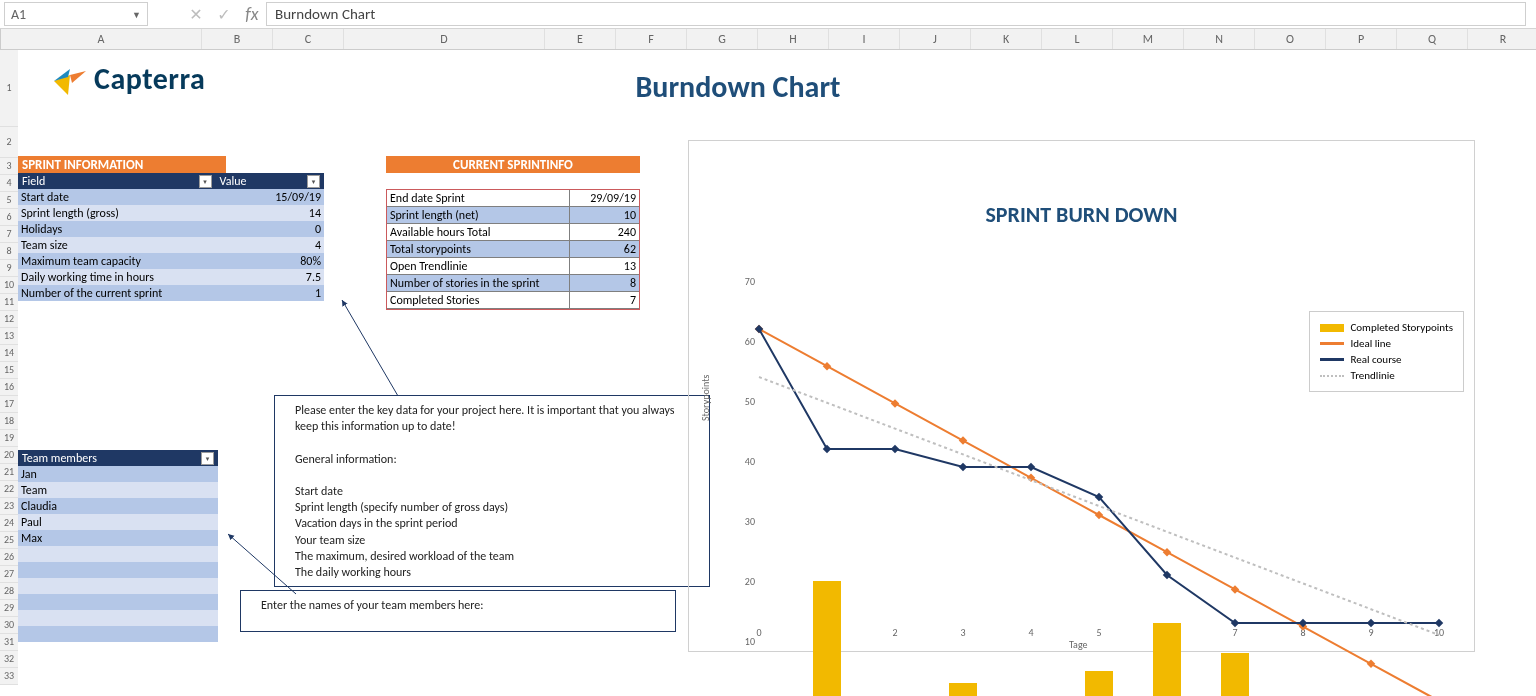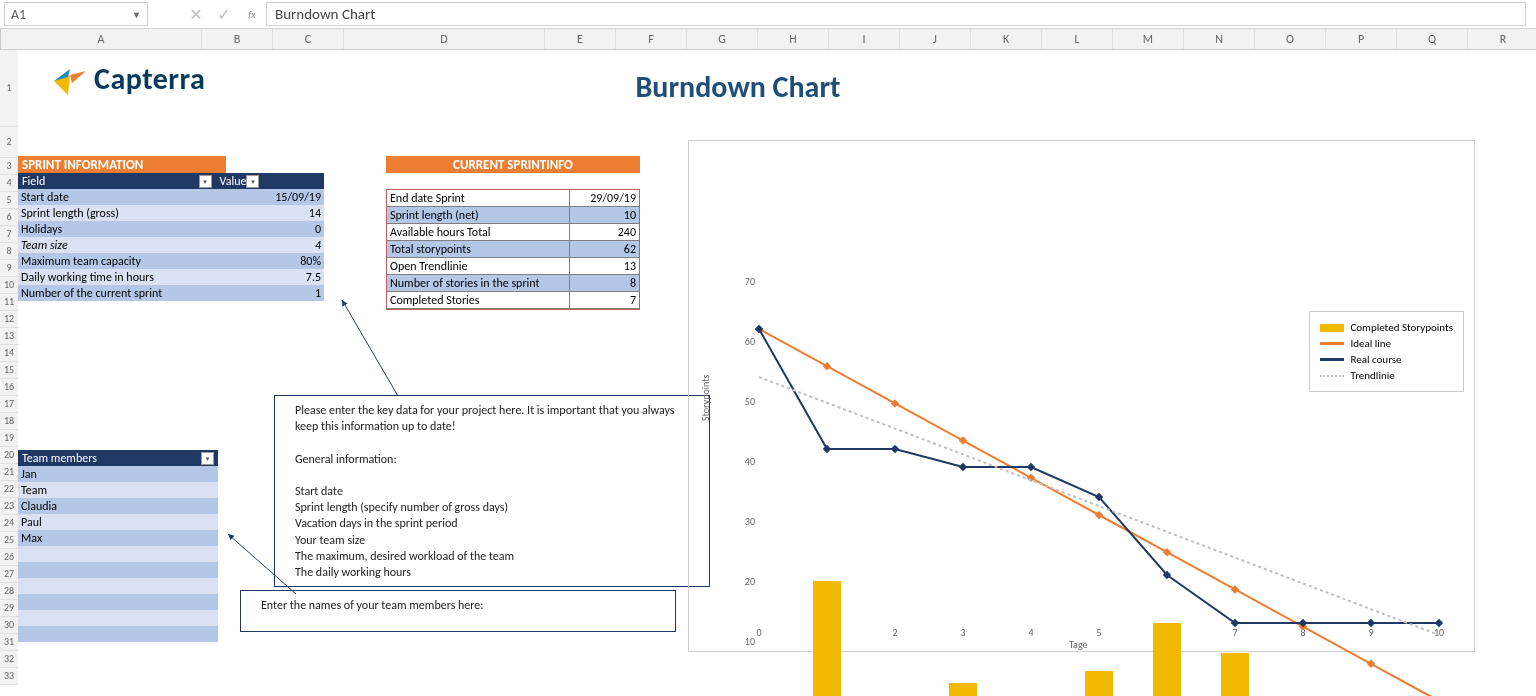--- a/index.html
+++ b/index.html
@@ -1,20 +1,20 @@
 <!DOCTYPE html>
 <html><head>
 <meta charset="utf-8">
 <style>
   html,body{margin:0;padding:0;font-family:Calibri,Arial,sans-serif;font-size:12px;background:#fff;color:#000;user-select:none;}
   .formula-bar{display:flex;align-items:center;height:28px;border-bottom:1px solid #d4d4d4;background:#fff;}
   .name-box{width:130px;height:22px;border:1px solid #cfcfcf;display:flex;align-items:center;padding:0 6px;margin:2px 4px;font-size:14px;color:#666;justify-content:space-between;}
   .nb-drop{font-size:9px;color:#666;}
   .fb-btn{width:28px;text-align:center;color:#bdbdbd;font-size:16px;}
-  .fx{color:#888;font-style:italic;font-size:10px;}
+  .fx{color:#888;font-style:italic;font-size:18px;}
   .fb-input{flex:1;height:22px;border:1px solid #cfcfcf;padding:0 8px;font-size:15px;color:#444;display:flex;align-items:center;margin-right:10px;}
   .grid{position:relative;}
   .col-headers{display:flex;height:20px;border-bottom:1px solid #ccc;background:#f2f2f2;align-items:center;}
   .sel-all{width:18px;height:20px;border-right:1px solid #ccc;background:#f2f2f2;}
   .col-h{text-align:center;border-right:1px solid #e0e0e0;color:#666;font-size:12px;line-height:20px;}
   .body{position:relative;height:660px;width:1536px;overflow:hidden;}
   .row-headers{position:absolute;left:0;top:0;width:18px;}
   .row-h{height:16px;border-bottom:1px solid #e0e0e0;background:#f2f2f2;color:#666;font-size:10px;text-align:center;line-height:16px;}
   .sheet{position:absolute;left:18px;top:0;width:1518px;height:660px;}
   .logo{position:absolute;left:32px;top:10px;display:flex;align-items:center;gap:8px;}
@@ -135,39 +135,39 @@
 
       <div class="title">Burndown Chart</div>
 
       <div style="position:absolute;left:0;top:106px;width:306px;">
         <div class="hdr-orange" style="width:200px">SPRINT INFORMATION</div>
         <div style="display:flex;">
           <div class="hdr-navy" style="width:200px">
             <span>Field</span>
             <span class="filter">▾</span>
           </div>
-          <div class="hdr-navy" style="width:106px;justify-content:flex-start">
+          <div class="hdr-navy" style="width:106px;justify-content:space-between">
             <span>Value</span>
             <span class="filter">▾</span>
           </div>
         </div>
         <div id="sprint-rows">
             <div class="row-blue1" style="display: flex;">
               <div class="cell" style="width:200px">Start date</div>
               <div class="cell r" style="width:106px">15/09/19</div>
             </div>
             <div class="row-blue0" style="display: flex;">
               <div class="cell" style="width:200px">Sprint length (gross)</div>
               <div class="cell r" style="width:106px">14</div>
             </div>
             <div class="row-blue1" style="display: flex;">
               <div class="cell" style="width:200px">Holidays</div>
               <div class="cell r" style="width:106px">0</div>
             </div>
-            <div class="row-blue0" style="display: flex; font-style: italic;">
+            <div class="row-blue0" style="display: flex;">
               <div class="cell" style="width:200px">Team size</div>
               <div class="cell r" style="width:106px">4</div>
             </div>
             <div class="row-blue1" style="display: flex;">
               <div class="cell" style="width:200px">Maximum team capacity</div>
               <div class="cell r" style="width:106px">80%</div>
             </div>
             <div class="row-blue0" style="display: flex; justify-content: center;">
               <div class="cell" style="width:200px">Daily working time in hours</div>
               <div class="cell r" style="width:106px">7.5</div>
@@ -250,20 +250,21 @@
         <defs>
             <marker id="ah" markerWidth="8" markerHeight="8" refX="6" refY="3" orient="auto">
               <path d="M0,0 L6,3 L0,6 Z" fill="#1f3864"></path>
             </marker>
           </defs>
         <line class="arrow" x1="380" y1="346" x2="324" y2="250" marker-end="url(#ah)"></line>
         <line class="arrow" x1="278" y1="544" x2="210" y2="484" marker-end="url(#ah)"></line>
       </svg>
 
       <div class="chart-area">
+        <div class="chart-title">SPRINT BURN DOWN</div>
         <div class="y-axis-label">Storypoints</div>
         <div class="x-axis-label">Tage</div>
         <div id="yticks">
             <div class="tick-y" style="top: 554px;">0</div>
             <div class="tick-y" style="top: 494px;">10</div>
             <div class="tick-y" style="top: 434px;">20</div>
             <div class="tick-y" style="top: 374px;">30</div>
             <div class="tick-y" style="top: 314px;">40</div>
             <div class="tick-y" style="top: 254px;">50</div>
             <div class="tick-y" style="top: 194px;">60</div>

